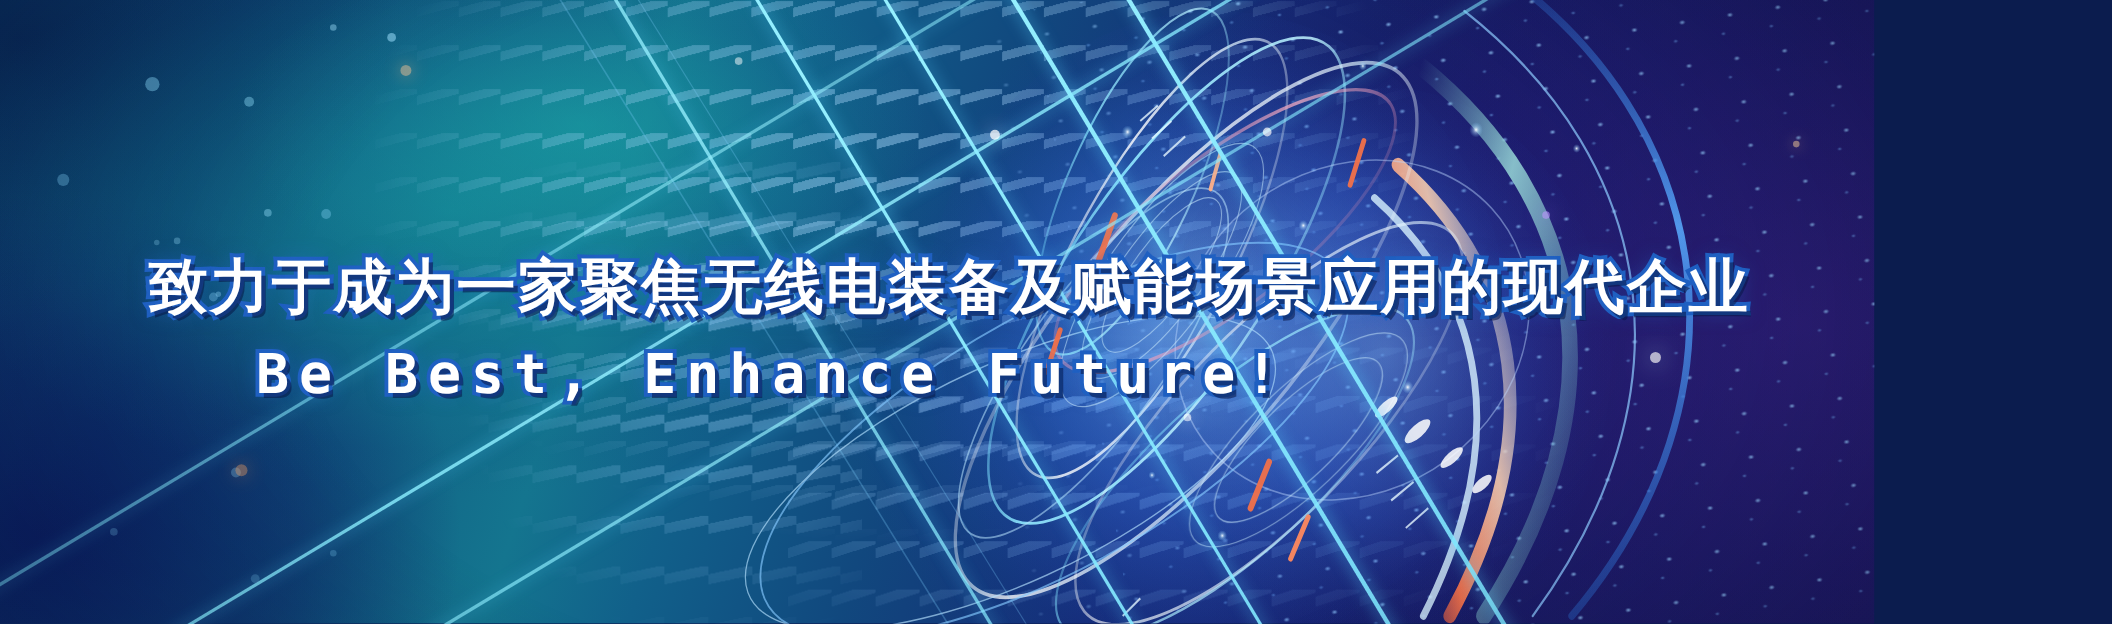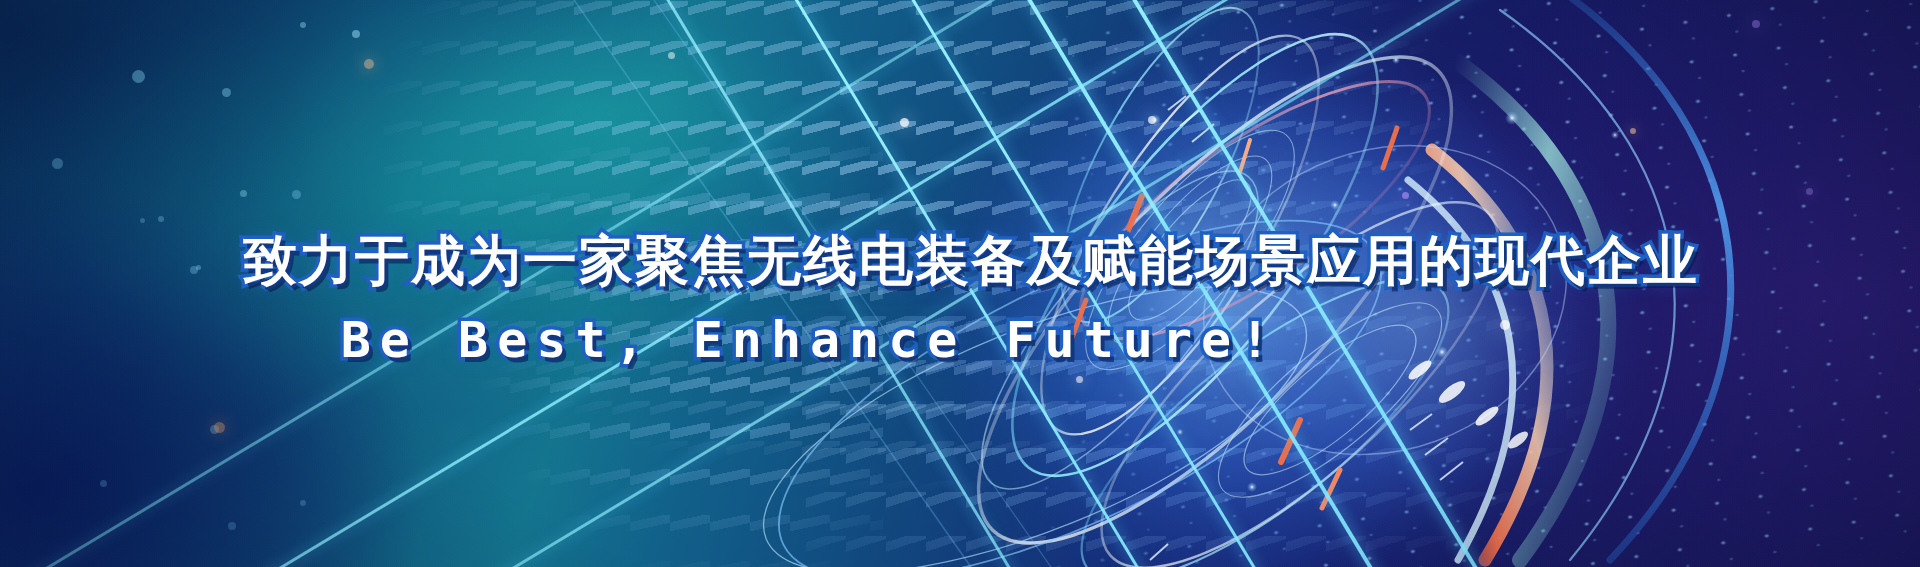--- a/index.html
+++ b/index.html
@@ -1,21 +1,21 @@
 <!DOCTYPE html>
 <html><head>
 <meta charset="utf-8">
 <title>Banner</title>
 <style>
   html,body{margin:0;padding:0;background:#0b1c4e;}
   *{box-sizing:border-box;}
 
   #banner{
     position:relative;
-    width:1920px;
+    width:1704px;
     height:567px;
     overflow:hidden;
     font-family:"Liberation Sans", sans-serif;
     background:#0d1f57;
   }
 
   
   .layer{position:absolute;inset:0;pointer-events:none;}
 
   .bg-base{

